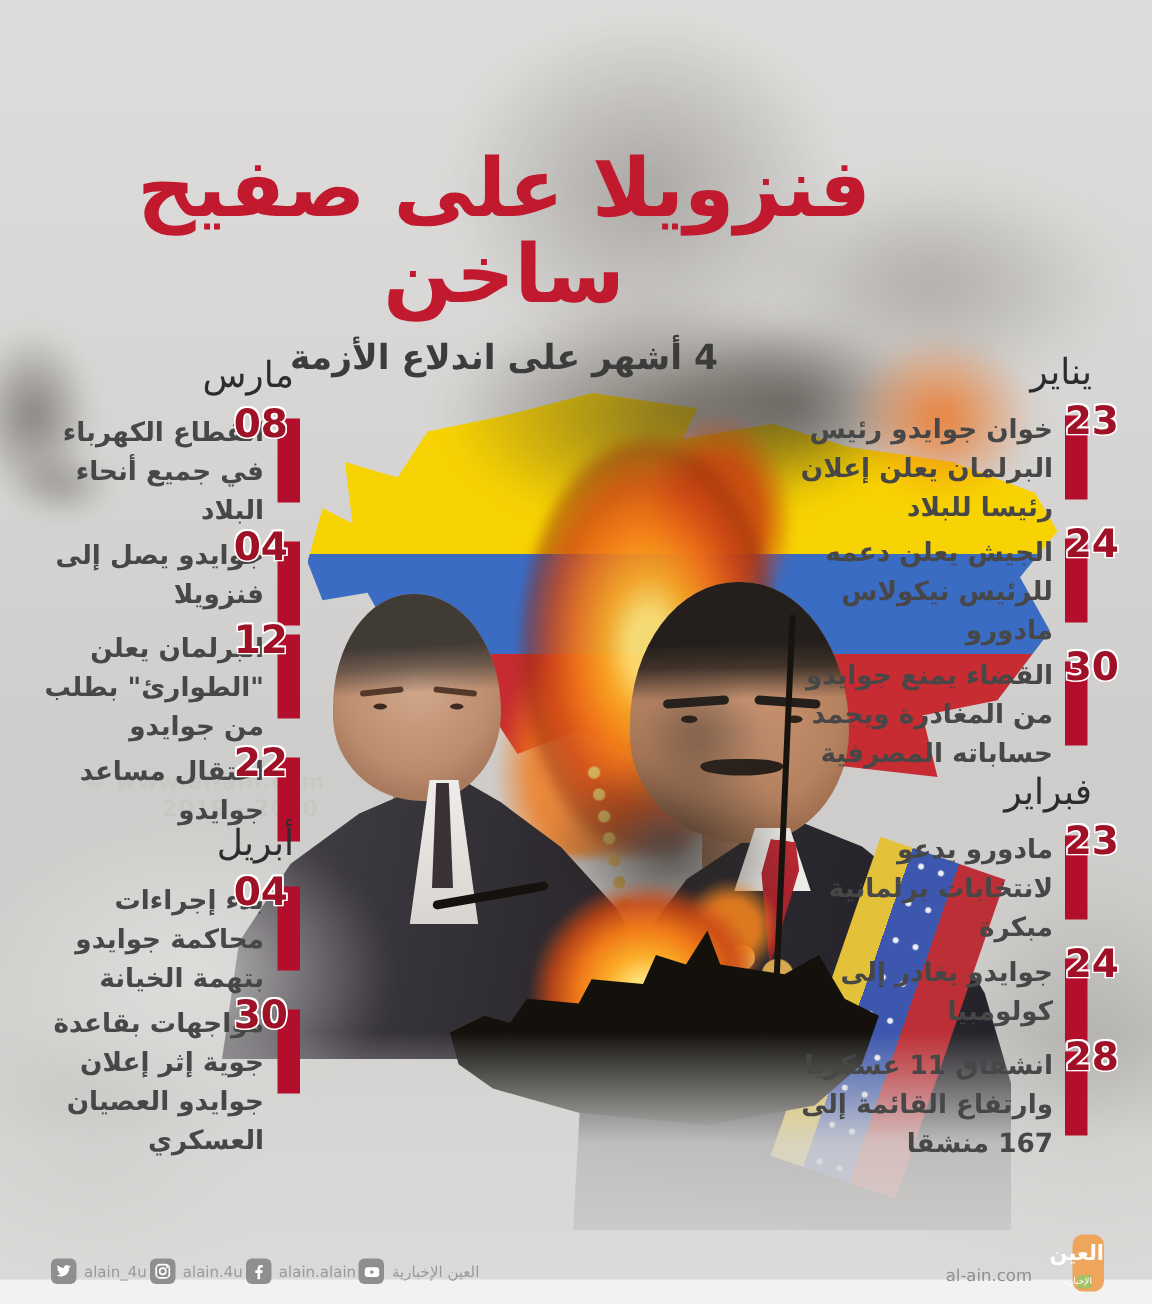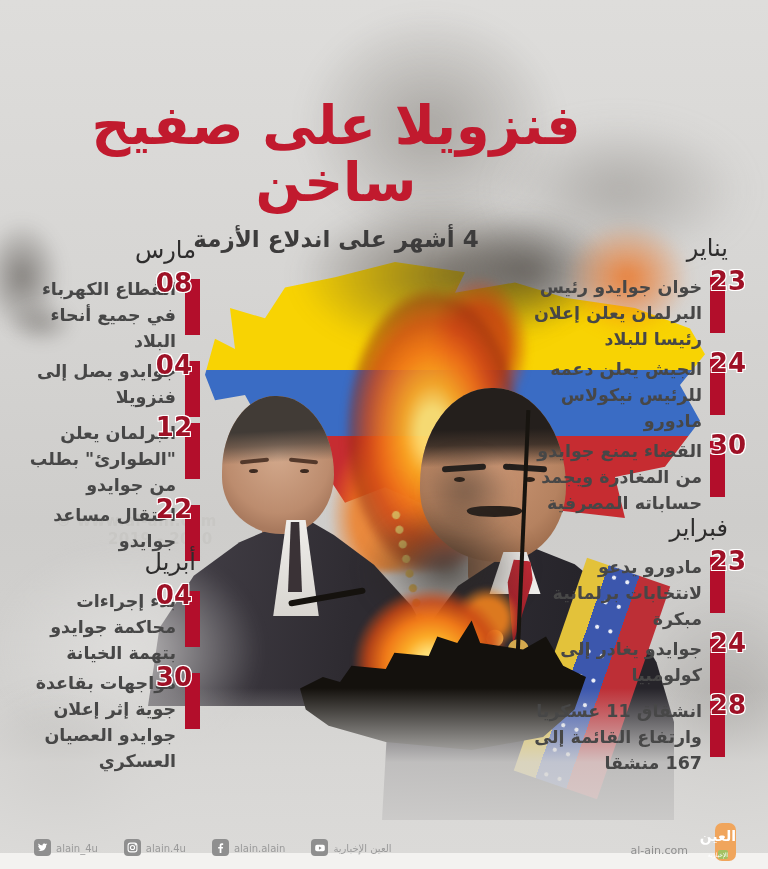--- a/index.html
+++ b/index.html
@@ -114,21 +114,21 @@
   .left-col .event{padding-right:24px;}
   .left-col .daybar{right:0;}
   .left-col .day{right:8px;}
 
   
   .wm{position:absolute;left:56px;top:512px;z-index:19;direction:ltr;color:#c7c6c3;font-weight:700;font-size:15px;letter-spacing:.4px;opacity:.85;}
   .wm .wm2{margin-left:52px;}
 
   
   .footer-strip{position:absolute;left:0;right:0;bottom:0;height:16px;background:#f3f2f0;z-index:25;}
-  .socials{position:absolute;left:34px;bottom:13px;display:flex;align-items:flex-end;gap:26px;z-index:30;direction:ltr;}
+  .socials{position:absolute;left:34px;bottom:13px;display:flex;align-items:flex-end;gap:2px;z-index:30;direction:ltr;}
   .social{display:flex;align-items:flex-end;gap:5px;cursor:pointer;}
   .sicon{width:17px;height:17px;border-radius:4px;background:#8f8f8f;display:flex;align-items:center;justify-content:center;flex:0 0 auto;}
   .sicon svg{display:block;}
   .shandle{font-size:10px;color:#9a9a9a;line-height:1;padding-bottom:2px;white-space:nowrap;}
   .site{position:absolute;right:80px;bottom:12px;font-size:11px;color:#8f8f8f;z-index:30;cursor:pointer;}
   .brand{position:absolute;right:32px;bottom:8px;width:21px;height:38px;background:#f0a55c;border-radius:7px;z-index:30;cursor:pointer;}
   .brand-word{color:#fff;font-weight:800;font-size:14px;text-align:center;margin-top:5px;direction:rtl;}
   .brand-badge{position:absolute;left:3px;right:8px;bottom:2px;background:#a3c162;color:#fff;font-size:6px;text-align:center;border-radius:2px;padding:1px 0;direction:rtl;}
 </style>
 </head>

